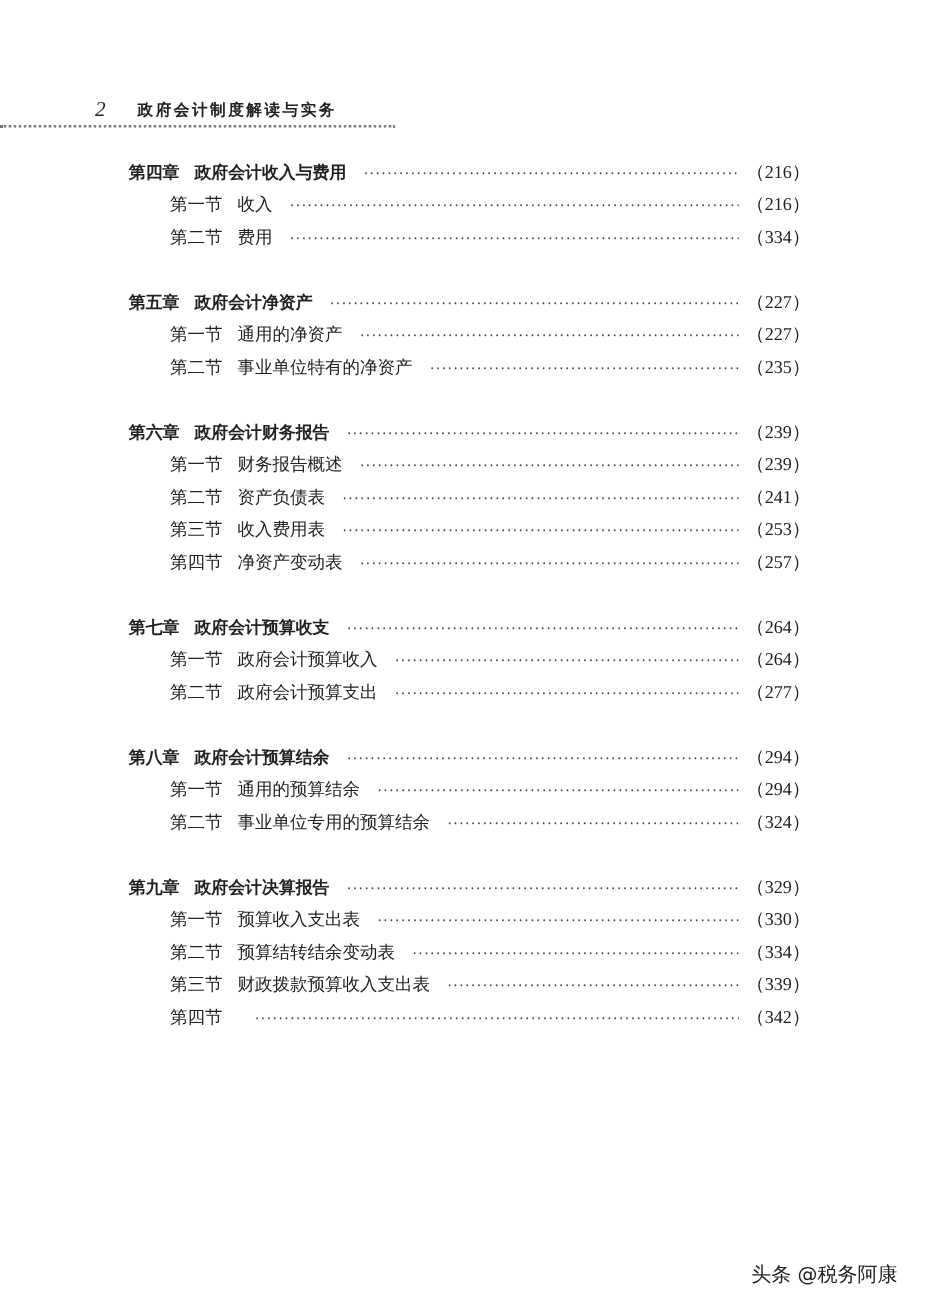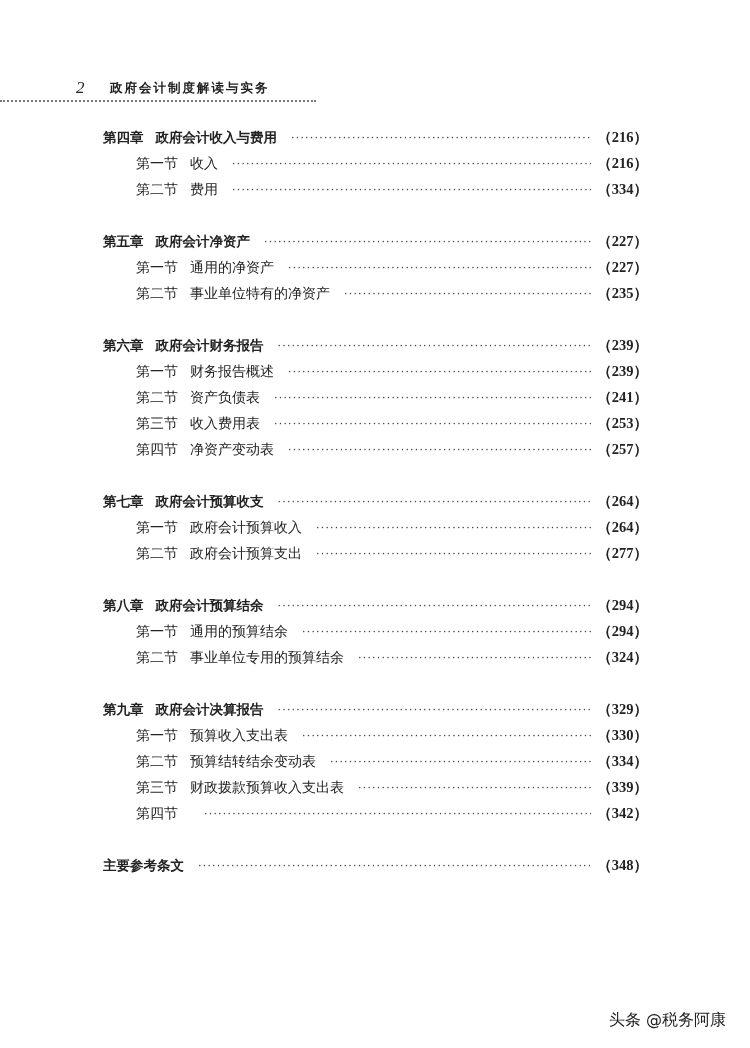--- a/index.html
+++ b/index.html
@@ -10,23 +10,23 @@
   .header-rule{position:absolute;left:0;top:100px;width:248px;border-top:2px dotted #777;}
   .toc{position:absolute;left:103px;top:128px;width:545px;}
   .row{display:flex;align-items:baseline;height:26px;font-size:14px;}
   .row.chapter{font-weight:bold;font-family:"DejaVu Sans",sans-serif;font-size:13.5px;}
   .row.section{padding-left:33px;font-family:"DejaVu Serif",serif;}
   .num{white-space:pre;}
   .gap{width:12px;}
   .title{white-space:nowrap;}
   .dots{flex:1;overflow:hidden;white-space:nowrap;margin:0 6px 0 14px;color:#444;font-weight:normal;font-family:"DejaVu Serif",serif;font-size:11px;letter-spacing:1.2px;}
   .dots::after{content:"··································································································································";}
-  .page{font-weight:bold;font-family:"Liberation Serif",serif;font-size:14.5px;white-space:nowrap;}
+  .page{font-weight:normal;font-family:"Liberation Serif",serif;font-size:14.5px;white-space:nowrap;}
   .spacer{height:26px;}
-  .watermark{position:absolute;right:24px;top:1010px;font-family:"DejaVu Sans",sans-serif;font-size:16px;color:#222;}
+  .watermark{position:absolute;right:32px;top:1010px;font-family:"DejaVu Sans",sans-serif;font-size:16px;color:#222;}
 </style>
 </head>
 <body>
 
 <div class="header">
   <span class="page-num">2</span>
   <span class="book-title">政府会计制度解读与实务</span>
 </div>
 <div class="header-rule" style="left:0;top:100px;width:316px;"></div>
 
@@ -183,20 +183,15 @@
       <span class="dots"></span>
       <span class="page">（339）</span>
     </div>
     <div class="row section">
       <span class="num">第四节</span>
       <span class="gap"></span>
       <span class="dots"></span>
       <span class="page">（342）</span>
     </div>
     <div class="spacer"></div>
-    <div class="row chapter">
-      <span class="title">主要参考条文</span>
-      <span class="dots"></span>
-      <span class="page">（348）</span>
-    </div>
   </div>
 
 <div class="watermark">头条 @税务阿康</div>
 
 </body></html>

